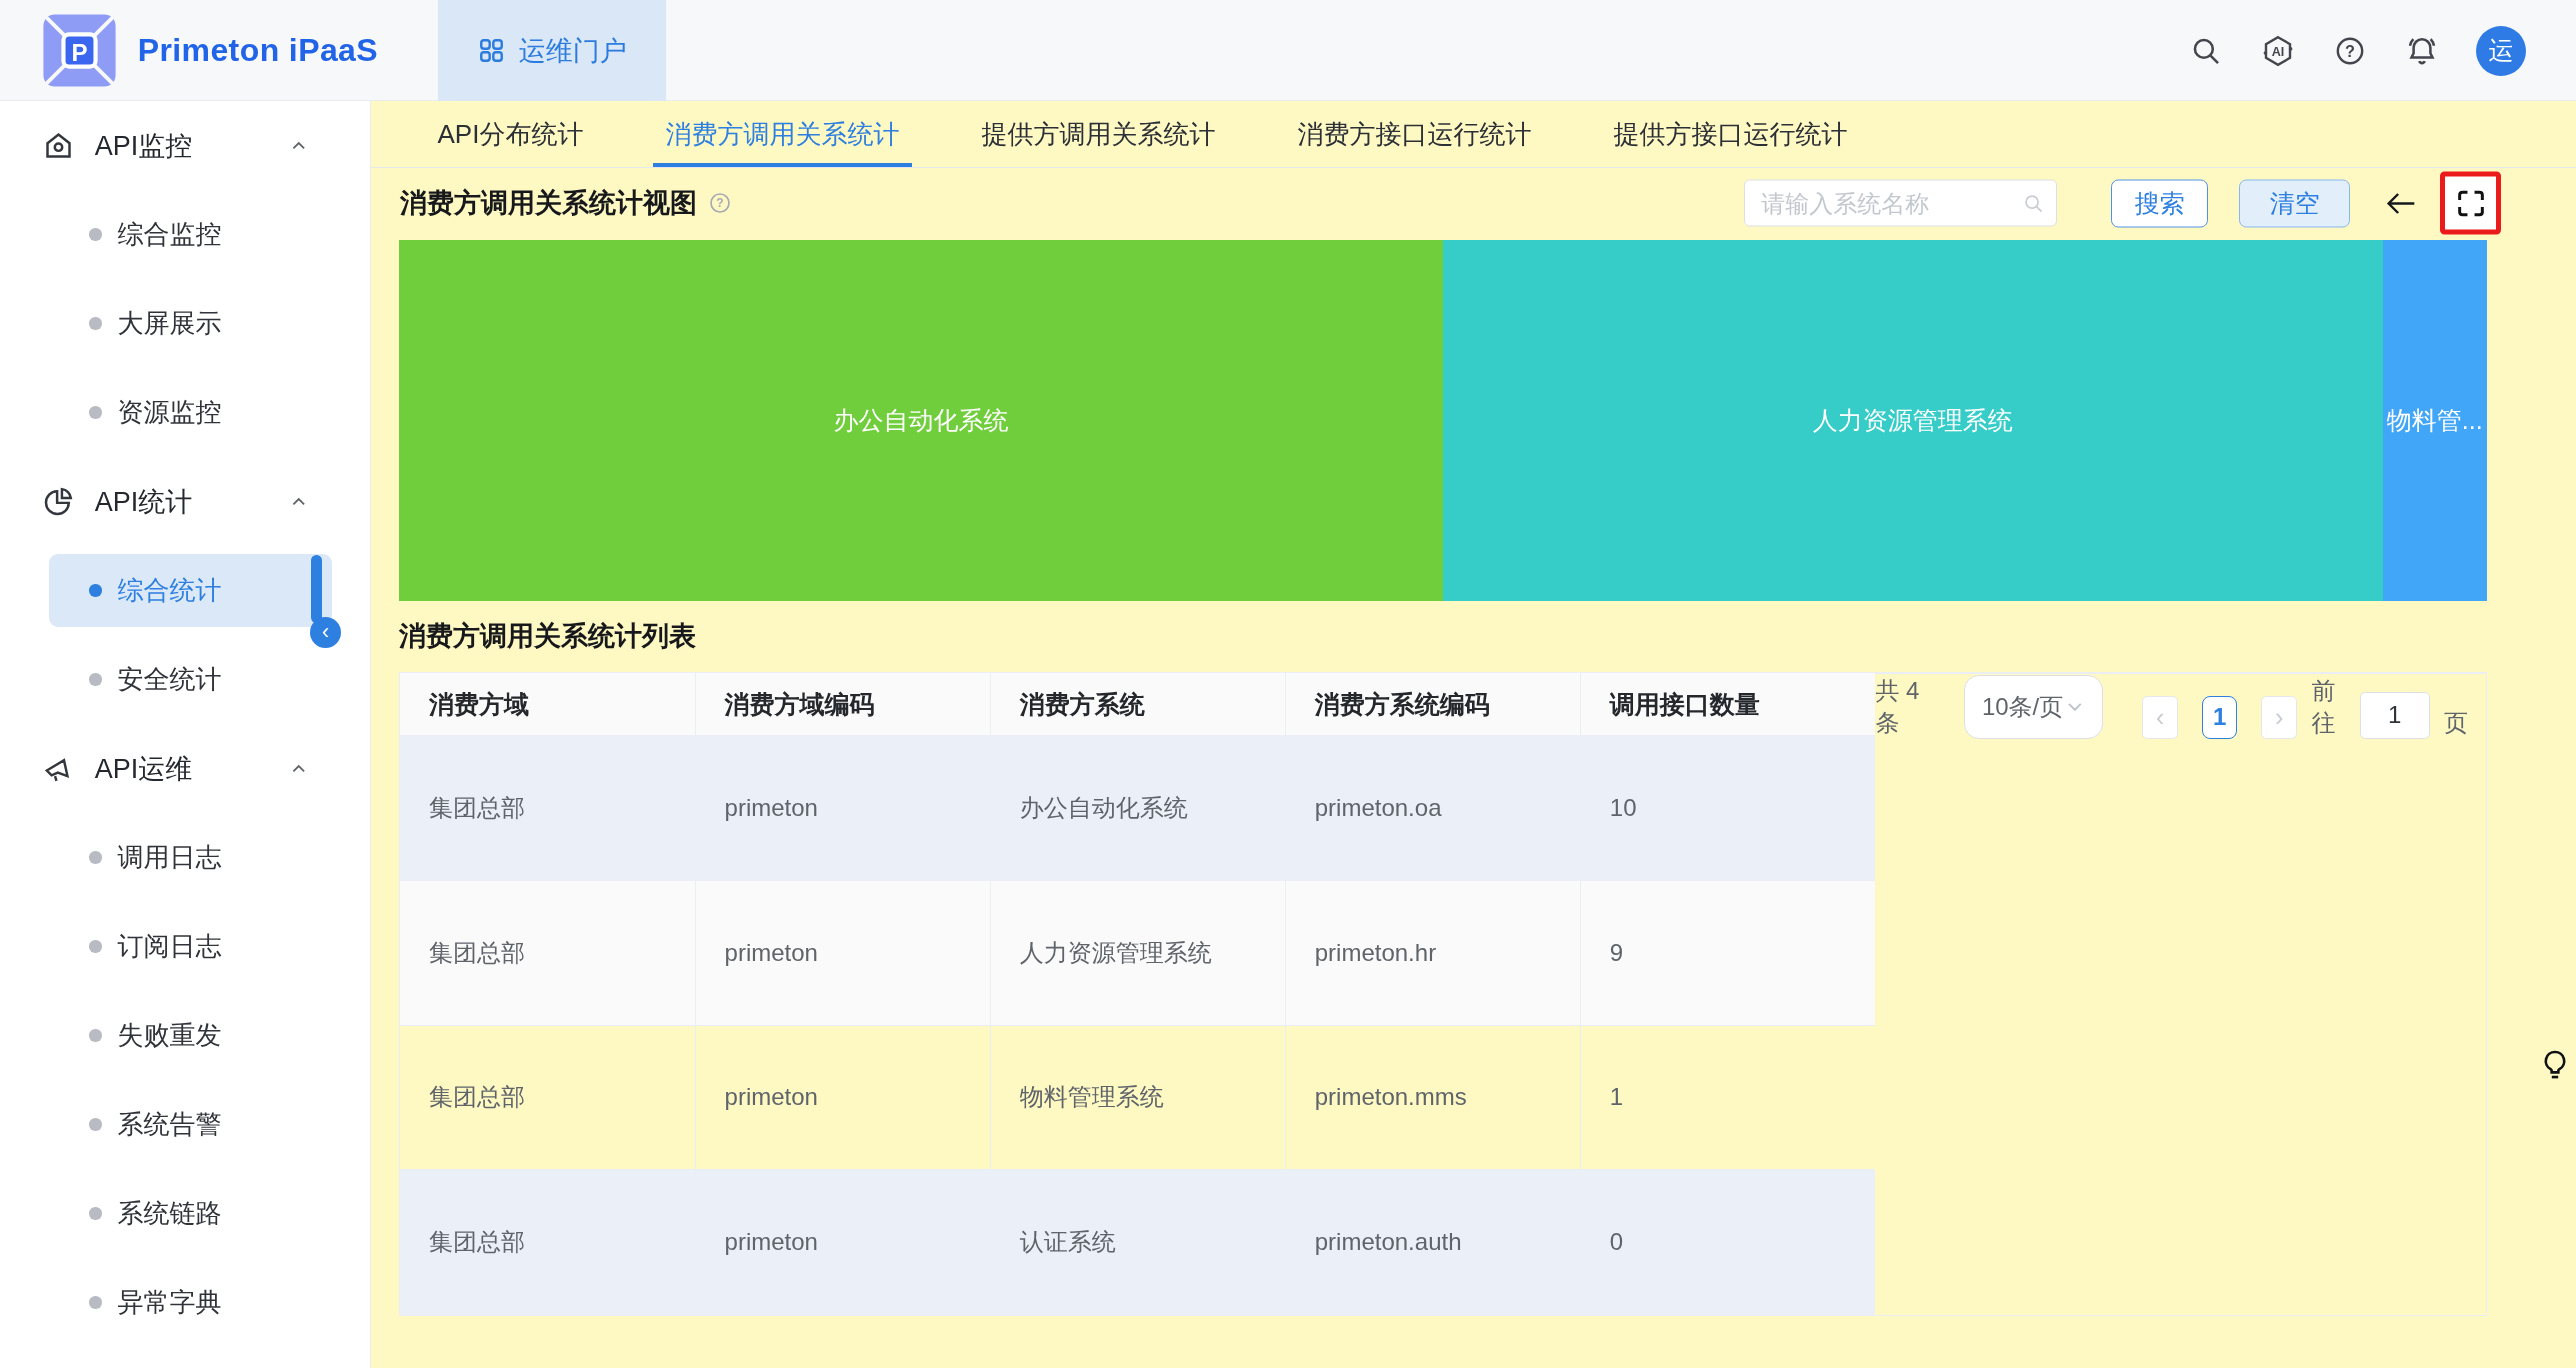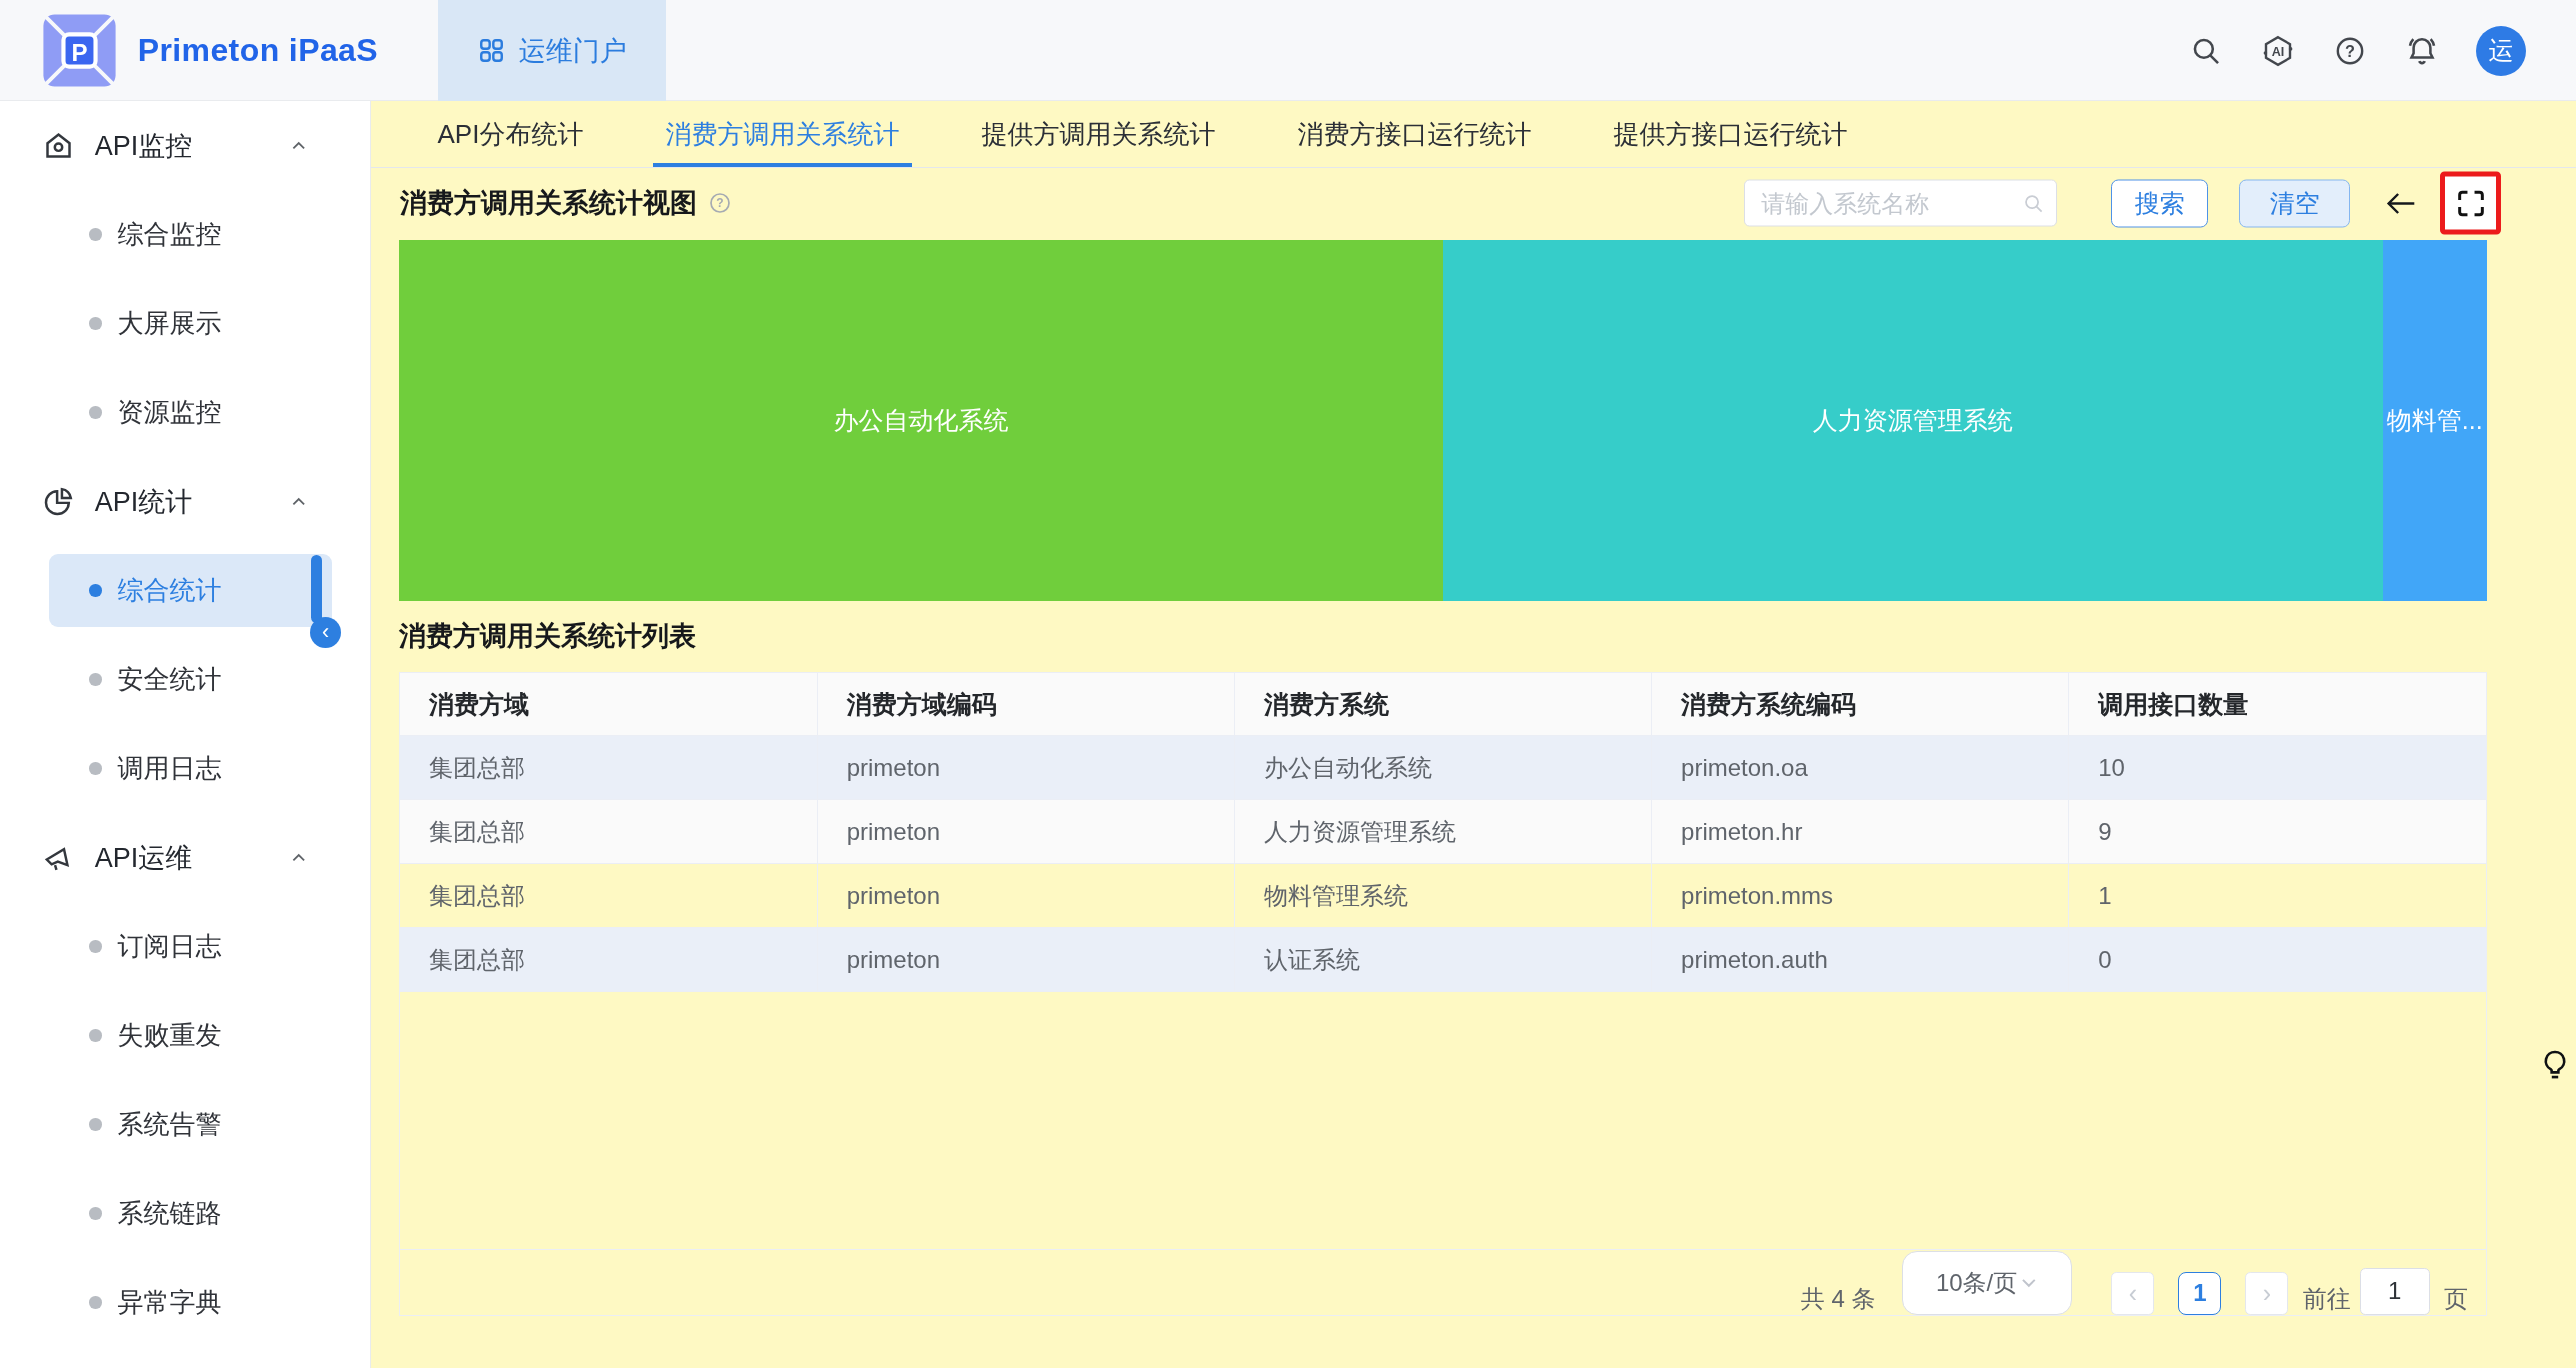--- a/index.html
+++ b/index.html
@@ -52,21 +52,21 @@
   .fs-annotation { width:61px; height:63px; border:5.4px solid #EC1B1B; border-radius:4.5px; display:flex; align-items:center; justify-content:center; background:#fff; }
 
   
   .treemap { margin:1.8px 89px 0 28px; height:361px; display:flex; }
   .tm-seg { display:flex; align-items:center; justify-content:center; overflow:hidden; white-space:nowrap; cursor:pointer; }
   .tm-label { color:#fff; font-size:25px; }
 
   
   .table-wrap { margin:0 89px 0 28px; }
   .tbl-title { font-size:27px; font-weight:bold; color:#16181B; margin-top:16px; height:39px; display:flex; align-items:center; }
-  .table-box { margin-top:16px; border:0.9px solid #EBEEF5; height:644px; display:flex; flex-direction:column; }
+  .table-box { margin-top:16px; border:0.9px solid #EBEEF5; height:644px; display:flex; flex-direction:row; }
   table { width:100%; border-collapse:collapse; table-layout:fixed; }
   thead th { height:63px; background:#FAFAFA; font-size:25px; font-weight:600; color:#24272B; text-align:left; padding-left:29px; border-right:0.9px solid #EBEEF5; border-bottom:0.9px solid #EBEEF5; }
   thead th:last-child { border-right:none; }
   tbody td { height:64px; font-size:24px; color:#5F646B; padding-left:29px; border-right:0.9px solid #EBEEF5; border-bottom:0.9px solid #EBEEF5; }
   tbody td:last-child { border-right:none; }
   tbody tr.hl { background:#EAEFF8; }
   tbody tr.stripe { background:#FAFAFA; }
   .filler { flex:1; }
 
   
@@ -189,38 +189,38 @@
     </div>
     <div class="menu-item sub active">
         <span class="bullet"></span>
         <span class="lbl">综合统计</span>
       </div>
     <div class="menu-item sub">
         <span class="bullet"></span>
         <span class="lbl">安全统计</span>
       </div>
 
-    <div class="menu-item sub">
-        <span class="bullet"></span>
-        <span class="lbl">调用日志</span>
-      </div>
     <div class="menu-item group">
       <span>
         <svg width="33" height="33" viewBox="0 0 24 24" fill="none" stroke="#33373D" stroke-width="1.8">
           <path d="M3.5 13.5l12.5-7.5 2.5 11.5-7-2.5-4.5 2z"></path>
             <path d="M9.5 17.5l1 3.5"></path>
         </svg>
       </span>
       <span class="lbl">API运维</span>
       <span class="gchev">
         <svg width="21.5" height="21.5" viewBox="0 0 24 24" fill="none" stroke="#5F6368" stroke-width="2">
             <polyline points="6 15 12 9 18 15"></polyline>
           </svg>
       </span>
     </div>
+    <div class="menu-item sub">
+        <span class="bullet"></span>
+        <span class="lbl">调用日志</span>
+      </div>
     <div class="menu-item sub">
         <span class="bullet"></span>
         <span class="lbl">订阅日志</span>
       </div>
     <div class="menu-item sub">
         <span class="bullet"></span>
         <span class="lbl">失败重发</span>
       </div>
     <div class="menu-item sub">
         <span class="bullet"></span>

